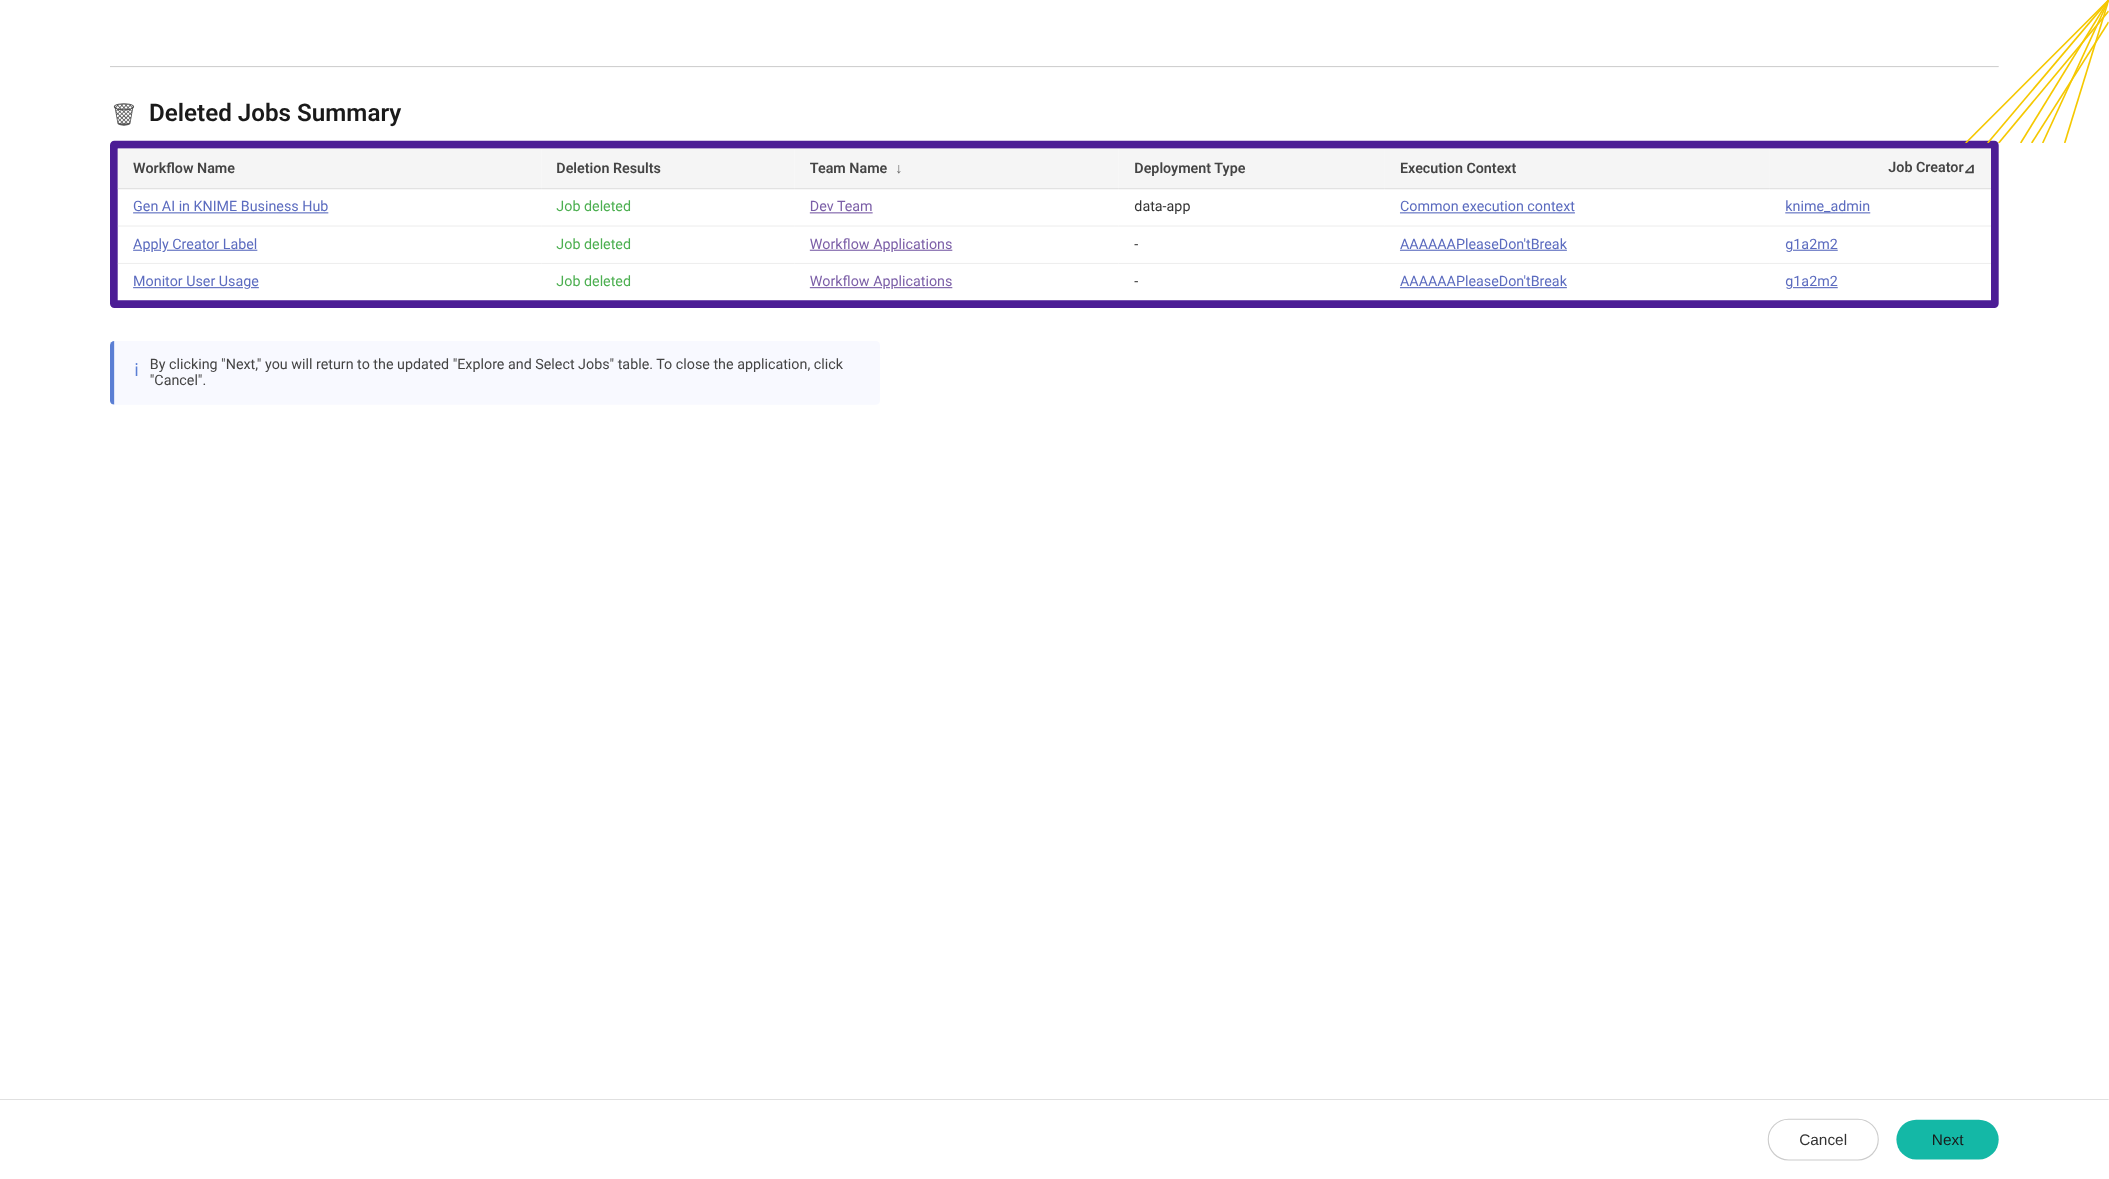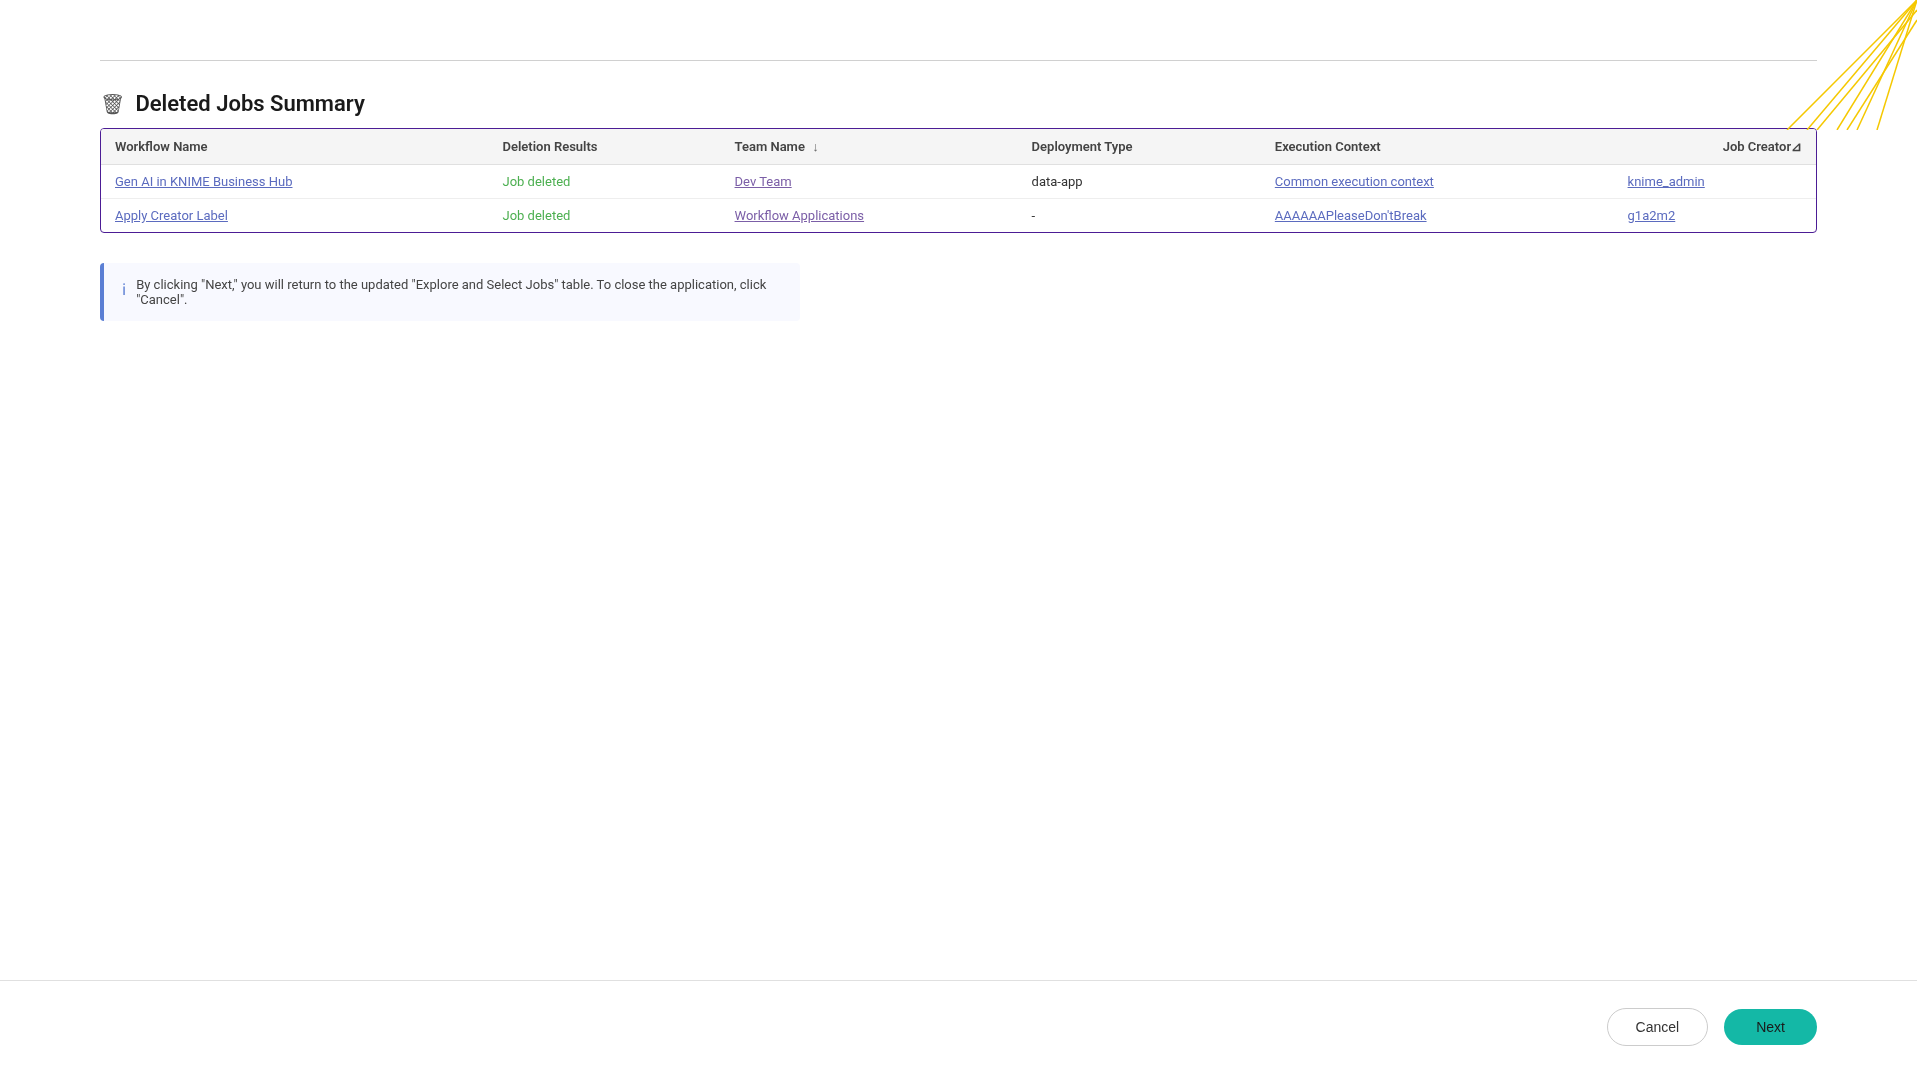--- a/index.html
+++ b/index.html
@@ -63,21 +63,21 @@
       color: #666;
       margin-bottom: 16px;
     }
 
     .table-meta span {
       margin: 0 4px;
     }
 
     .data-table-container {
       width: 100%;
-      border: 1px solid #4c1d95;
+      border: 7px solid #4c1d95;
       border-radius: 4px;
       overflow: hidden;
     }
 
     .data-table {
       width: 100%;
       border-collapse: collapse;
       font-size: 13px;
     }
 
@@ -151,21 +151,21 @@
       font-size: 16px;
       margin-top: 1px;
       flex-shrink: 0;
     }
 
     .bottom-footer {
       position: fixed;
       bottom: 0;
       left: 0;
       right: 0;
-      height: 92px;
+      height: 73px;
       background: #ffffff;
       border-top: 1px solid #e0e0e0;
       display: flex;
       align-items: center;
       justify-content: flex-end;
       padding: 0 100px;
       gap: 16px;
     }
 
     .btn-cancel {
@@ -248,20 +248,28 @@
               <td><a class="link-blue">knime_admin</a></td>
             </tr>
             <tr>
               <td><a class="link-blue">Apply Creator Label</a></td>
               <td><span class="status-deleted">Job deleted</span></td>
               <td><a class="link-purple">Workflow Applications</a></td>
               <td>-</td>
               <td><a class="link-blue">AAAAAAPleaseDon'tBreak</a></td>
               <td><a class="link-blue">g1a2m2</a></td>
             </tr>
+            <tr>
+              <td><a class="link-blue">Monitor User Usage</a></td>
+              <td><span class="status-deleted">Job deleted</span></td>
+              <td><a class="link-purple">Workflow Applications</a></td>
+              <td>-</td>
+              <td><a class="link-blue">AAAAAAPleaseDon'tBreak</a></td>
+              <td><a class="link-blue">g1a2m2</a></td>
+            </tr>
           </tbody>
       </table>
     </div>
 
     <div class="info-banner">
       <span class="info-icon">ℹ</span>
       <span>By clicking "Next," you will return to the updated "Explore and Select Jobs" table. To close the application, click "Cancel".</span>
     </div>
   </div>
 </div>

